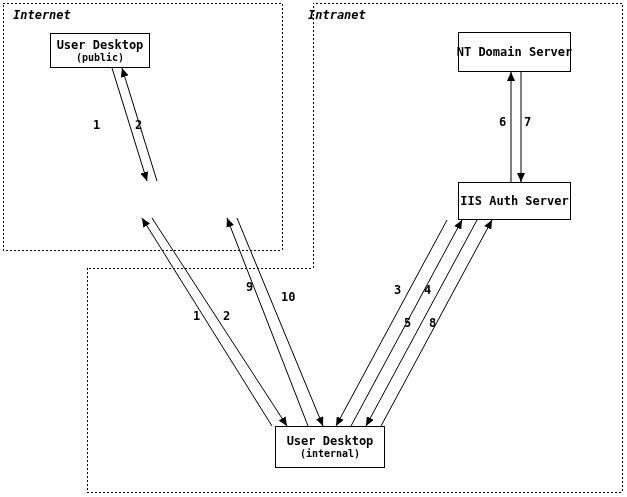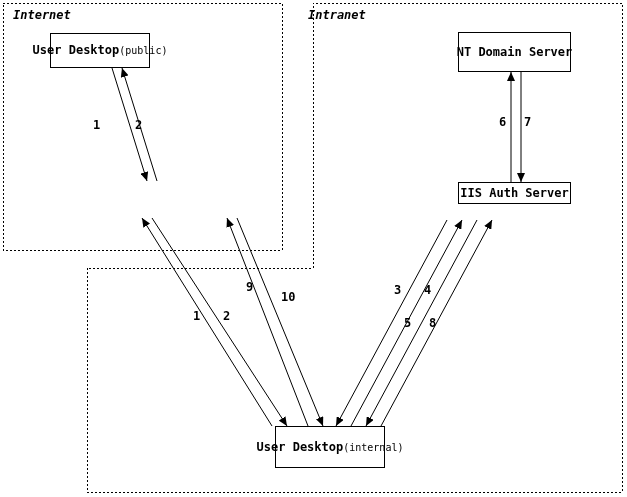--- a/index.html
+++ b/index.html
@@ -20,26 +20,26 @@
   }
   .edge-num{
     position:absolute;
     font-size:12px;font-weight:bold;color:#000;
     white-space:nowrap;line-height:12px;
   }
   .node{
     position:absolute;
     border:1px solid #000;
     background:#fff;
-    display:flex;flex-direction:row;align-items:center;justify-content:center;
+    display:flex;flex-direction:column;align-items:center;justify-content:center;
     text-align:center;
     box-sizing:border-box;
   }
   .node-title{font-size:12px;font-weight:bold;color:#000;line-height:13px;white-space:nowrap;}
-  .node-sub{font-size:10px;font-weight:normal;color:#000;line-height:11px;white-space:nowrap;}
+  .node-sub{font-size:10px;font-weight:bold;color:#000;line-height:11px;white-space:nowrap;}
 </style>
 </head>
 <body>
 
 <div class="canvas">
   <svg id="diagram-svg" width="627" height="497" viewBox="0 0 627 497">
     <defs>
       <marker id="arrowhead" markerWidth="10" markerHeight="8" refX="9" refY="4" orient="auto" markerUnits="userSpaceOnUse">
         <path d="M0,0 L9,4 L0,8 z" fill="#000"></path>
       </marker>
@@ -73,20 +73,20 @@
     <span class="edge-num" style="left: 429px; top: 317px;">8</span>
     <span class="edge-num" style="left: 499px; top: 116px;">6</span>
     <span class="edge-num" style="left: 524px; top: 116px;">7</span>
     <div class="node" style="left: 50px; top: 33px; width: 100px; height: 35px;">
       <span class="node-title">User Desktop</span>
       <span class="node-sub">(public)</span>
     </div>
     <div class="node" style="left: 458px; top: 32px; width: 113px; height: 40px;">
       <span class="node-title">NT Domain Server</span>
     </div>
-    <div class="node" style="left: 458px; top: 182px; width: 113px; height: 22px;">
+    <div class="node" style="left: 458px; top: 182px; width: 113px; height: 38px;">
       <span class="node-title">IIS Auth Server</span>
     </div>
     <div class="node" style="left: 275px; top: 426px; width: 110px; height: 42px;">
       <span class="node-title">User Desktop</span>
       <span class="node-sub">(internal)</span>
     </div>
   </div>
 
 </body></html>

